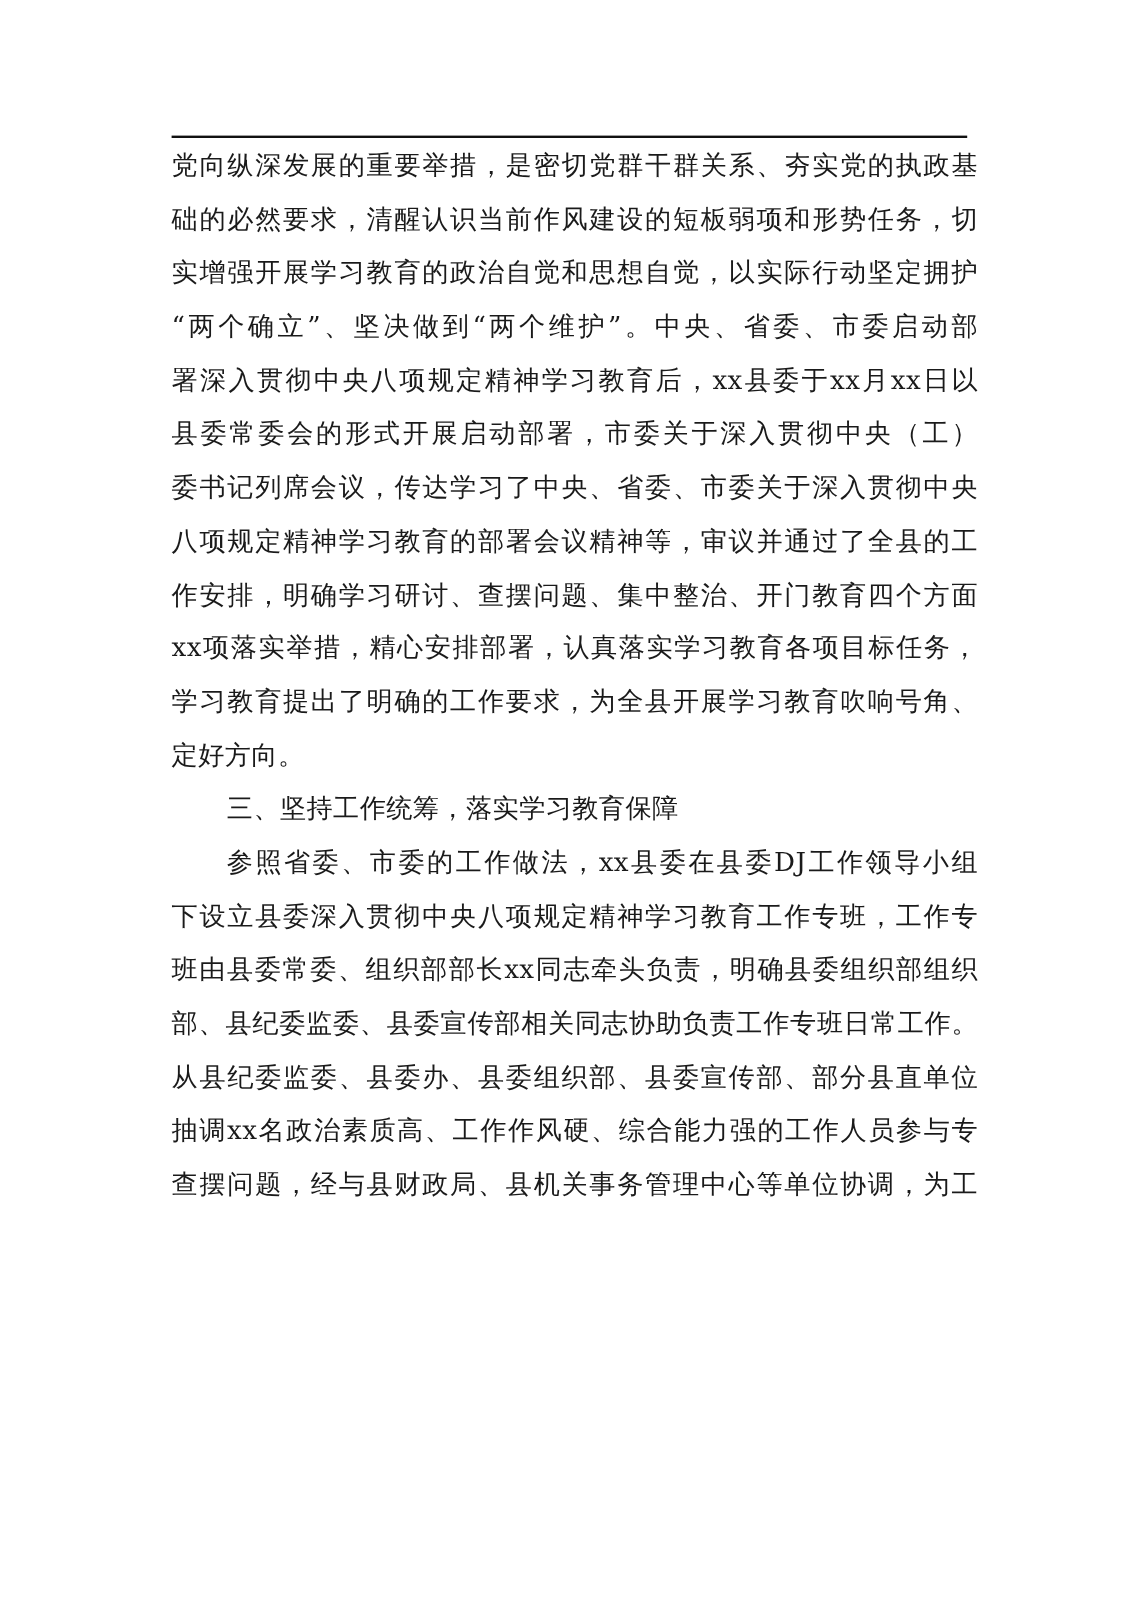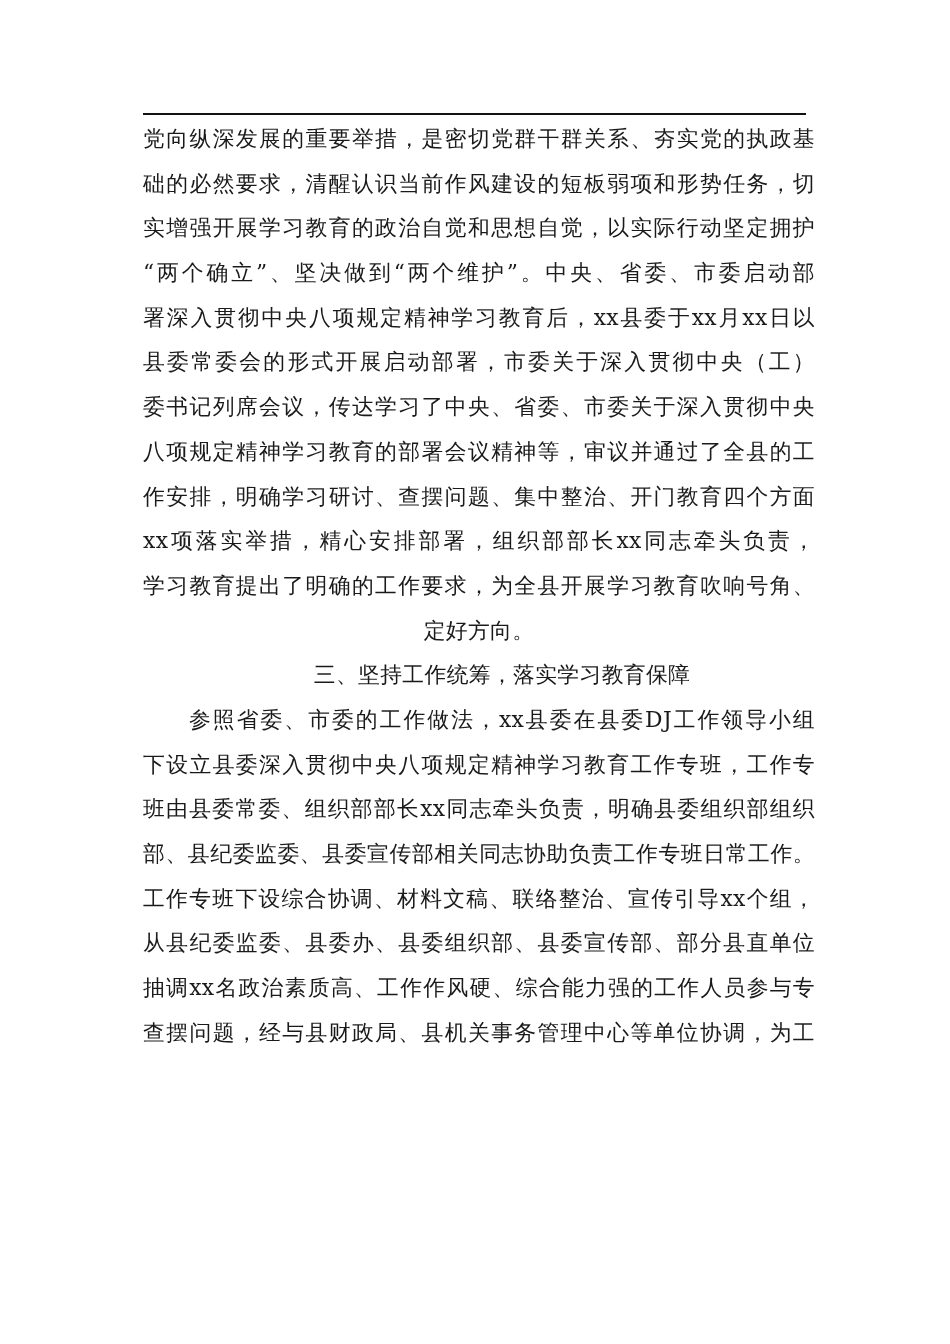--- a/index.html
+++ b/index.html
@@ -2,45 +2,44 @@
 <html><head>
 <meta charset="utf-8">
 <style>
   html, body { margin: 0; padding: 0; background: #ffffff; }
   body { width: 950px; height: 1344px; position: relative; overflow: hidden;
          font-family: "DejaVu Serif", "Liberation Serif", serif; color: #1a1a1a; }
   .page { position: absolute; left: 0; top: 0; width: 950px; height: 1344px; background: #fff; }
   .rule { position: absolute; left: 143px; top: 113px; width: 663px; height: 2px; background: #111; }
   .body-text { position: absolute; left: 143px; top: 117px; width: 672px; }
   .line { height: 44.7px; line-height: 44.7px; font-size: 21.8px; white-space: nowrap;
-          letter-spacing: 0.35px; text-align: center; }
+          letter-spacing: 0.35px; }
   .line.indent { padding-left: 46px; }
   .line.justify { text-align: justify; text-align-last: justify; }
 </style>
 </head>
 <body>
 
 <div class="page">
   <div class="rule"></div>
   <div class="body-text">
     <div class="line justify">党向纵深发展的重要举措，是密切党群干群关系、夯实党的执政基</div>
     <div class="line justify">础的必然要求，清醒认识当前作风建设的短板弱项和形势任务，切</div>
     <div class="line justify">实增强开展学习教育的政治自觉和思想自觉，以实际行动坚定拥护</div>
     <div class="line justify">“两个确立”、坚决做到“两个维护”。中央、省委、市委启动部</div>
     <div class="line justify">署深入贯彻中央八项规定精神学习教育后，xx县委于xx月xx日以</div>
     <div class="line justify">县委常委会的形式开展启动部署，市委关于深入贯彻中央（工）</div>
     <div class="line justify">委书记列席会议，传达学习了中央、省委、市委关于深入贯彻中央</div>
     <div class="line justify">八项规定精神学习教育的部署会议精神等，审议并通过了全县的工</div>
     <div class="line justify">作安排，明确学习研讨、查摆问题、集中整治、开门教育四个方面</div>
-    <div class="line justify">xx项落实举措，精心安排部署，组织部部长xx同志牵头负责，</div>
+    <div class="line justify">xx项落实举措，精心安排部署，认真落实学习教育各项目标任务，</div>
     <div class="line justify">学习教育提出了明确的工作要求，为全县开展学习教育吹响号角、</div>
     <div class="line">定好方向。</div>
     <div class="line indent">三、坚持工作统筹，落实学习教育保障</div>
     <div class="line indent justify">参照省委、市委的工作做法，xx县委在县委DJ工作领导小组</div>
     <div class="line justify">下设立县委深入贯彻中央八项规定精神学习教育工作专班，工作专</div>
     <div class="line justify">班由县委常委、组织部部长xx同志牵头负责，明确县委组织部组织</div>
     <div class="line justify">部、县纪委监委、县委宣传部相关同志协助负责工作专班日常工作。</div>
-    <div class="line justify">工作专班下设综合协调、材料文稿、联络整治、宣传引导xx个组，</div>
     <div class="line justify">从县纪委监委、县委办、县委组织部、县委宣传部、部分县直单位</div>
     <div class="line justify">抽调xx名政治素质高、工作作风硬、综合能力强的工作人员参与专</div>
     <div class="line justify">查摆问题，经与县财政局、县机关事务管理中心等单位协调，为工</div>
   </div>
 </div>
 
 </body></html>

